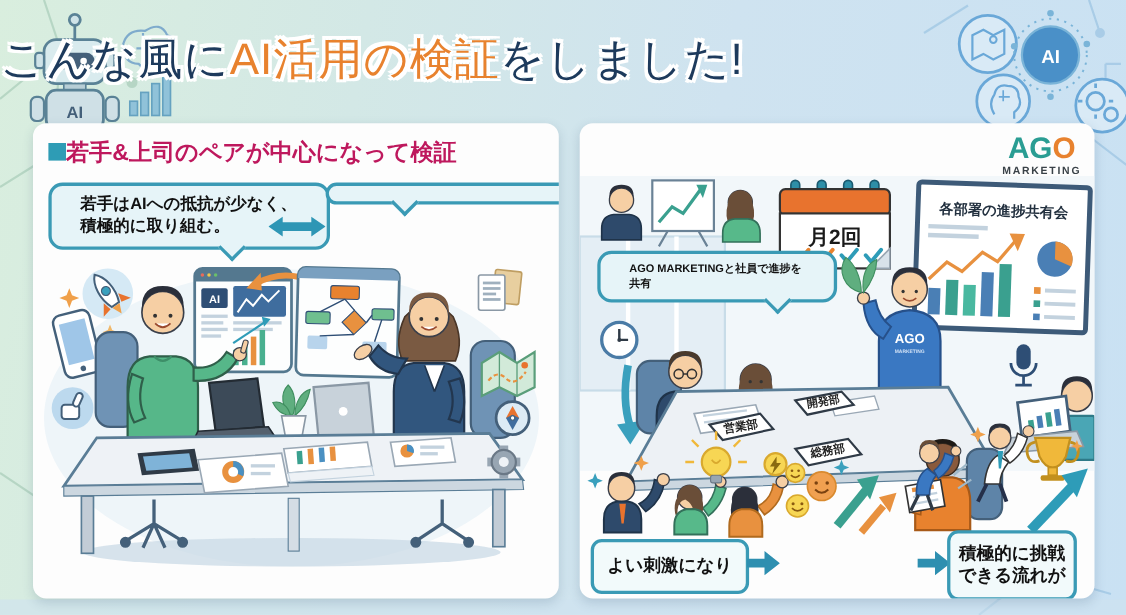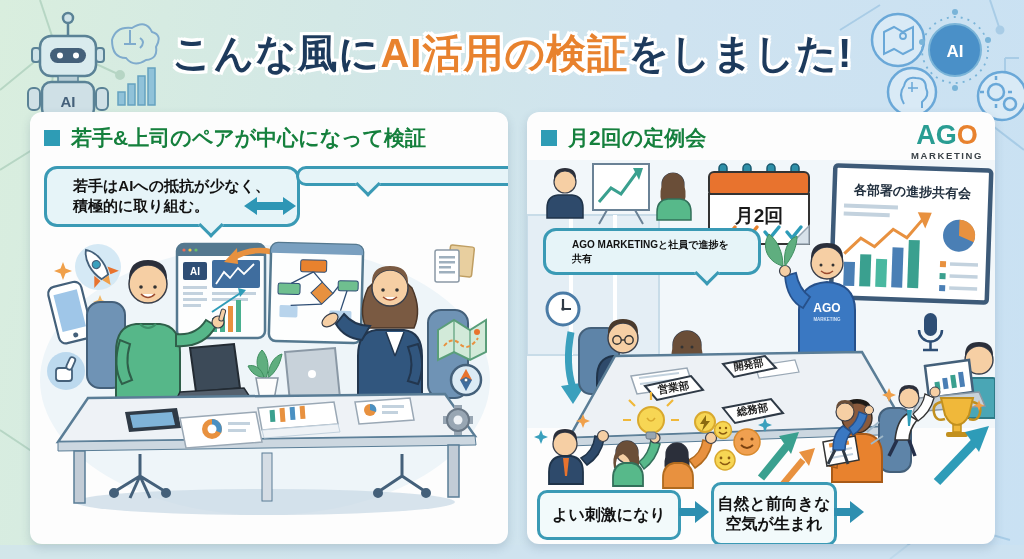--- a/index.html
+++ b/index.html
@@ -3,34 +3,34 @@
 <meta charset="utf-8">
 <style>
   html,body{margin:0;padding:0;}
   body{
     width:1024px;height:559px;position:relative;overflow:hidden;
     font-family:"Liberation Sans","DejaVu Sans",sans-serif;
     background:linear-gradient(100deg,#d9eede 0%,#d3e8e6 30%,#cfe3f0 60%,#c9e1f3 100%);
   }
   .deco{position:absolute;left:0;top:0;z-index:0;}
   .title{
-    position:absolute;top:26px;left:0;width:100%;text-align:center;z-index:3;
-    font-size:40px;font-weight:700;letter-spacing:1px;
+    position:absolute;top:26px;left:0;width:100%;text-align:left;z-index:3;
+    font-size:40px;font-weight:400;letter-spacing:1px;
     text-shadow:-3px -3px 0 #fff,3px -3px 0 #fff,-3px 3px 0 #fff,3px 3px 0 #fff,0 -3px 0 #fff,0 3px 0 #fff,-3px 0 0 #fff,3px 0 0 #fff;
   }
   .t-navy{color:#1d3a5c;} .t-orange{color:#e8822e;}
   .panel{
     position:absolute;top:112px;height:432px;background:#fdfdfd;border-radius:12px;
     box-shadow:0 4px 10px rgba(60,90,120,.20);z-index:2;overflow:hidden;
   }
   #panel-left{left:30px;width:478px;}
   #panel-right{left:527px;width:468px;}
   .panel-heading{
-    position:absolute;top:12px;left:14px;display:flex;align-items:center;gap:11px;
-    font-size:21px;font-weight:800;color:#15803d;z-index:5;white-space:nowrap;
+    position:absolute;top:12px;left:14px;display:flex;align-items:center;gap:0;
+    font-size:21px;font-weight:800;color:#be185d;z-index:5;white-space:nowrap;
   }
   .sq{width:16px;height:16px;background:#2e9cb5;flex:0 0 auto;}
   .bubble{
     position:absolute;background:#e6f4f8;border:3px solid #3a9ab5;border-radius:13px;
     padding:7px 26px;font-weight:700;color:#111;text-align:left;line-height:1.35;z-index:6;
   }
   .bubble .tail{
     position:absolute;bottom:-10px;width:15px;height:15px;background:#e6f4f8;
     border-right:3px solid #3a9ab5;border-bottom:3px solid #3a9ab5;transform:rotate(45deg);
   }
@@ -346,24 +346,20 @@
         <rect x="424" y="188" width="8" height="7" fill="#98a6b3"></rect>
       <rect x="413" y="176" width="7" height="8" fill="#98a6b3"></rect>
         <rect x="436" y="176" width="7" height="8" fill="#98a6b3"></rect>
       <circle cx="428" cy="180" r="11" fill="#98a6b3" stroke="#6a7886" stroke-width="2"></circle>
       <circle cx="428" cy="180" r="4.5" fill="#eef2f6"></circle>
     </g>
   </svg>
 </div>
 
 <div class="panel" id="panel-right">
-  <div class="panel-heading">
-    <span class="sq"></span>
-    <span>月2回の定例会</span>
-  </div>
 
   <div class="logo">
     <div class="word"><span class="lg-teal">A</span><span class="lg-teal">G</span><span class="lg-orange">O</span></div>
     <div class="sub">MARKETING</div>
   </div>
 
   <div class="bubble" id="bubble-meeting">
     <span>AGO MARKETINGと社員で進捗を共有</span>
     <span class="tail" style="right:20%;"></span>
   </div>
@@ -617,19 +613,19 @@
       <path d="M452 240 l1.5 4 4 1.5 -4 1.5 -1.5 4 -1.5 -4 -4 -1.5 4 -1.5 z" fill="#f0a04a"></path>
     </g>
   </svg>
 
   <div class="flow-step" id="flow-1">
       <span>よい刺激になり</span>
     </div>
   <svg class="flow-arrow" id="flow-arrow-1" width="30" height="22" viewBox="0 0 30 22">
     <polygon points="0,7 16,7 16,0 30,11 16,22 16,15 0,15" fill="#2e8fb0"></polygon>
   </svg>
-  <div class="flow-step" id="flow-2">
-      <span>自然と前向きな空気が生まれ</span>
-    </div>
   <svg class="flow-arrow" id="flow-arrow-2" width="30" height="22" viewBox="0 0 30 22">
     <polygon points="0,7 16,7 16,0 30,11 16,22 16,15 0,15" fill="#2e8fb0"></polygon>
   </svg>
+  <div class="flow-step" id="flow-3">
+      <span>積極的に挑戦できる流れが</span>
+    </div>
 </div>
 
 </body></html>

